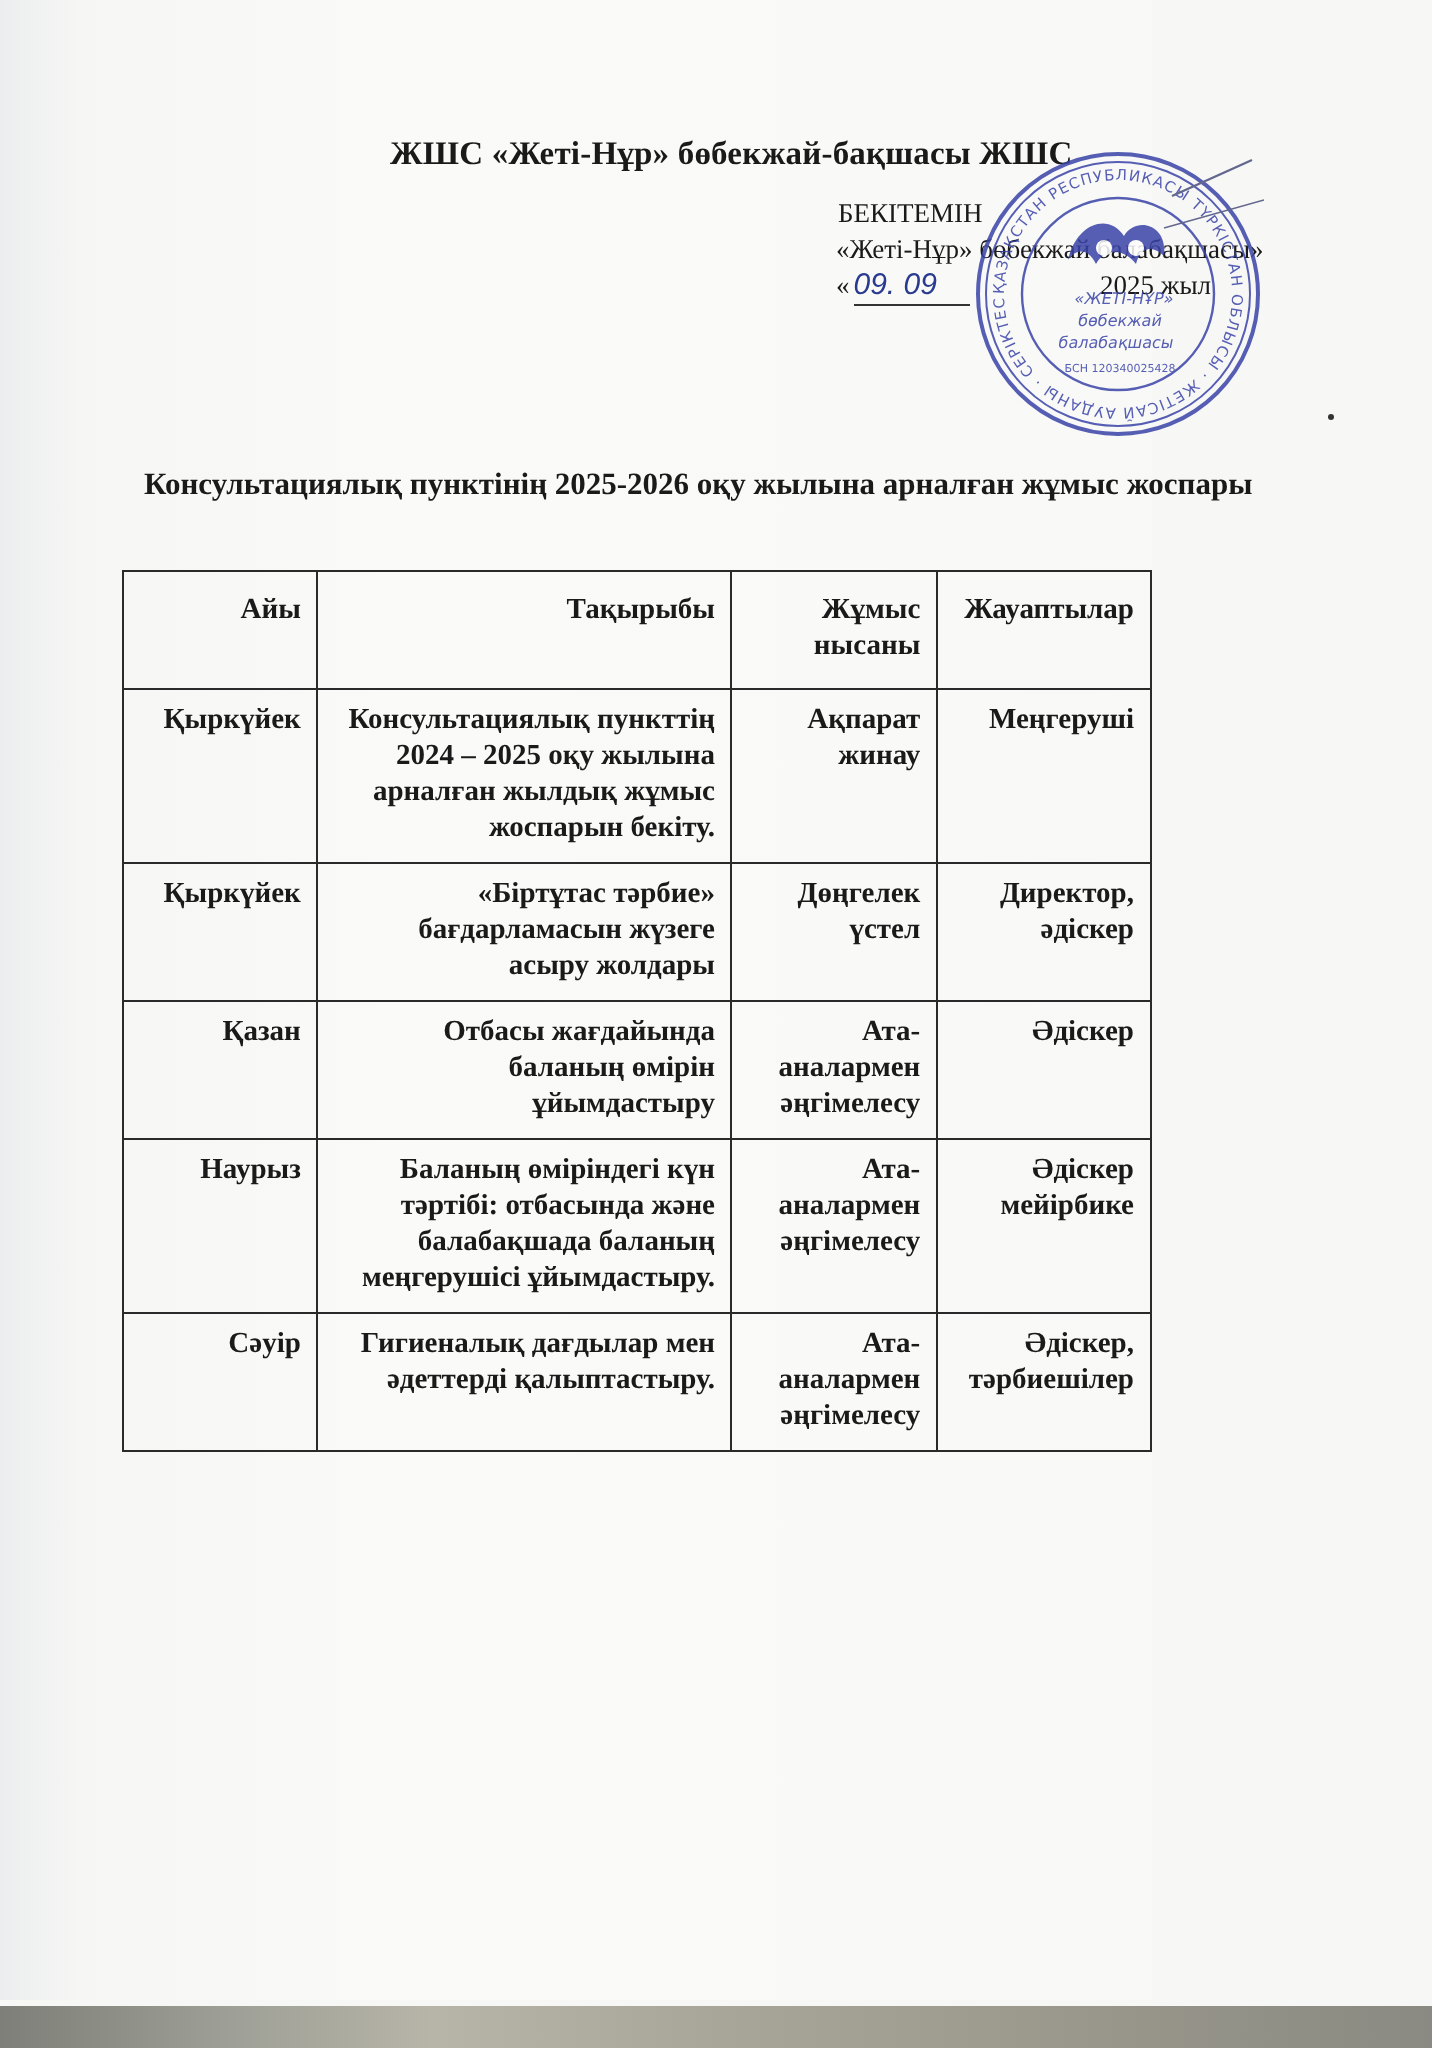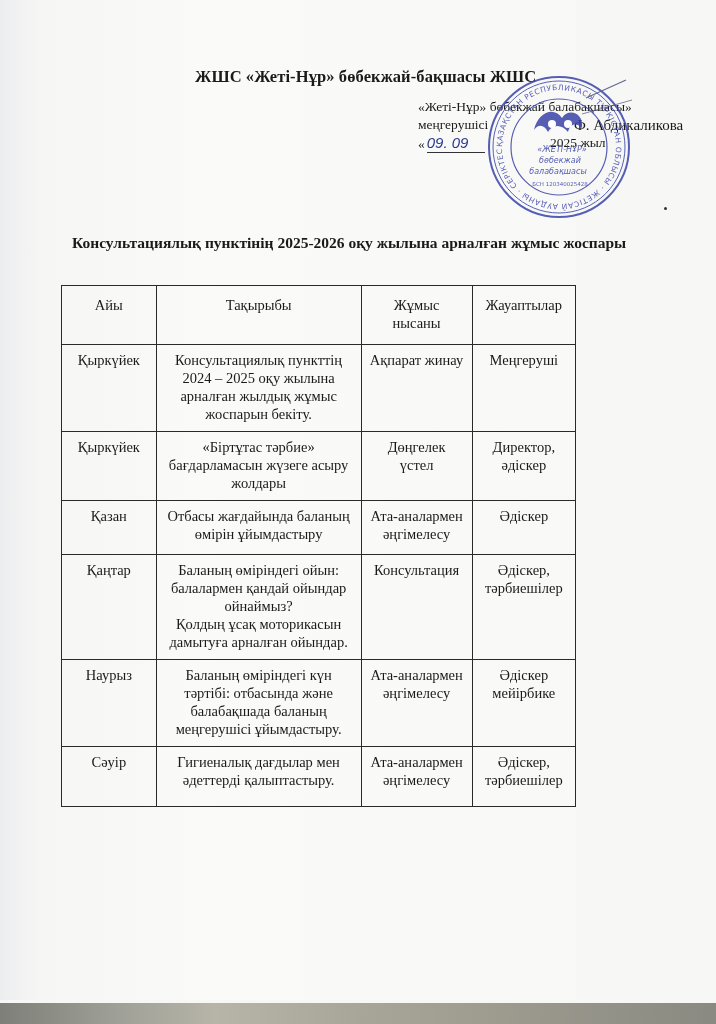--- a/index.html
+++ b/index.html
@@ -40,40 +40,37 @@
     .dot { position: absolute; left: 664px; top: 207px; width: 3px; height: 3px; background: #333; border-radius: 50%; }
     .doc-title {
       position: absolute; left: 72px; top: 234px;
       font-weight: bold; font-size: 15.5px; white-space: nowrap;
     }
     table.plan {
       position: absolute; left: 61px; top: 285px;
       border-collapse: collapse; font-size: 14.5px; line-height: 18px;
     }
     table.plan td, table.plan th {
-      border: 1.2px solid #2a2a2a; vertical-align: top; text-align: center;
-      font-weight: normal; padding: 6px 8px 8px 8px;
+      border: 1.2px solid #2a2a2a; vertical-align: top; text-align: right;
+      font-weight: bold; padding: 6px 8px 8px 8px;
     }
     table.plan th { padding-top: 10px; padding-bottom: 12px; }
     col.c1 { width: 112px; } col.c2 { width: 293px; } col.c3 { width: 121px; } col.c4 { width: 113px; }
     .pre { white-space: pre-line; }
   </style>
 </head>
 <body>
 
 <div class="page">
 
   <div class="org-title">ЖШС «Жеті-Нұр» бөбекжай-бақшасы ЖШС</div>
 
   <div class="approve">
+    <div class="l0">БЕКІТЕМІН</div>
     <div>«Жеті-Нұр» бөбекжай балабақшасы»</div>
-    <div class="l2">
-      <span>меңгерушісі</span>
-      <span class="name">Ф. Абдикаликова</span>
-    </div>
     <div class="l3">
       <span>«</span><span class="date-blank">09. 09</span>
       <span class="year">2025 жыл</span>
     </div>
   </div>
 
   <svg class="stamp" viewBox="0 0 146 146">
     <circle cx="73" cy="73" r="70" fill="none" stroke="#3a44a8" stroke-width="2"></circle>
     <circle cx="73" cy="73" r="66" fill="none" stroke="#3a44a8" stroke-width="1"></circle>
     <circle cx="73" cy="73" r="48" fill="none" stroke="#3a44a8" stroke-width="1.2"></circle>
@@ -125,27 +122,20 @@
         <td>«Біртұтас тәрбие» бағдарламасын жүзеге асыру жолдары</td>
         <td>Дөңгелек үстел</td>
         <td>Директор, әдіскер</td>
       </tr>
       <tr style="height:54px">
         <td>Қазан</td>
         <td>Отбасы жағдайында баланың өмірін ұйымдастыру</td>
         <td>Ата-аналармен әңгімелесу</td>
         <td>Әдіскер</td>
       </tr>
-      <tr style="height:92px">
-        <td>Қаңтар</td>
-        <td class="pre">Баланың өміріндегі ойын: балалармен қандай ойындар ойнаймыз?
-Қолдың ұсақ моторикасын дамытуға арналған ойындар.</td>
-        <td>Консультация</td>
-        <td>Әдіскер, тәрбиешілер</td>
-      </tr>
       <tr style="height:76px">
         <td>Наурыз</td>
         <td>Баланың өміріндегі күн тәртібі: отбасында және балабақшада баланың меңгерушісі ұйымдастыру.</td>
         <td>Ата-аналармен әңгімелесу</td>
         <td>Әдіскер мейірбике</td>
       </tr>
       <tr style="height:60px">
         <td>Сәуір</td>
         <td>Гигиеналық дағдылар мен әдеттерді қалыптастыру.</td>
         <td>Ата-аналармен әңгімелесу</td>

